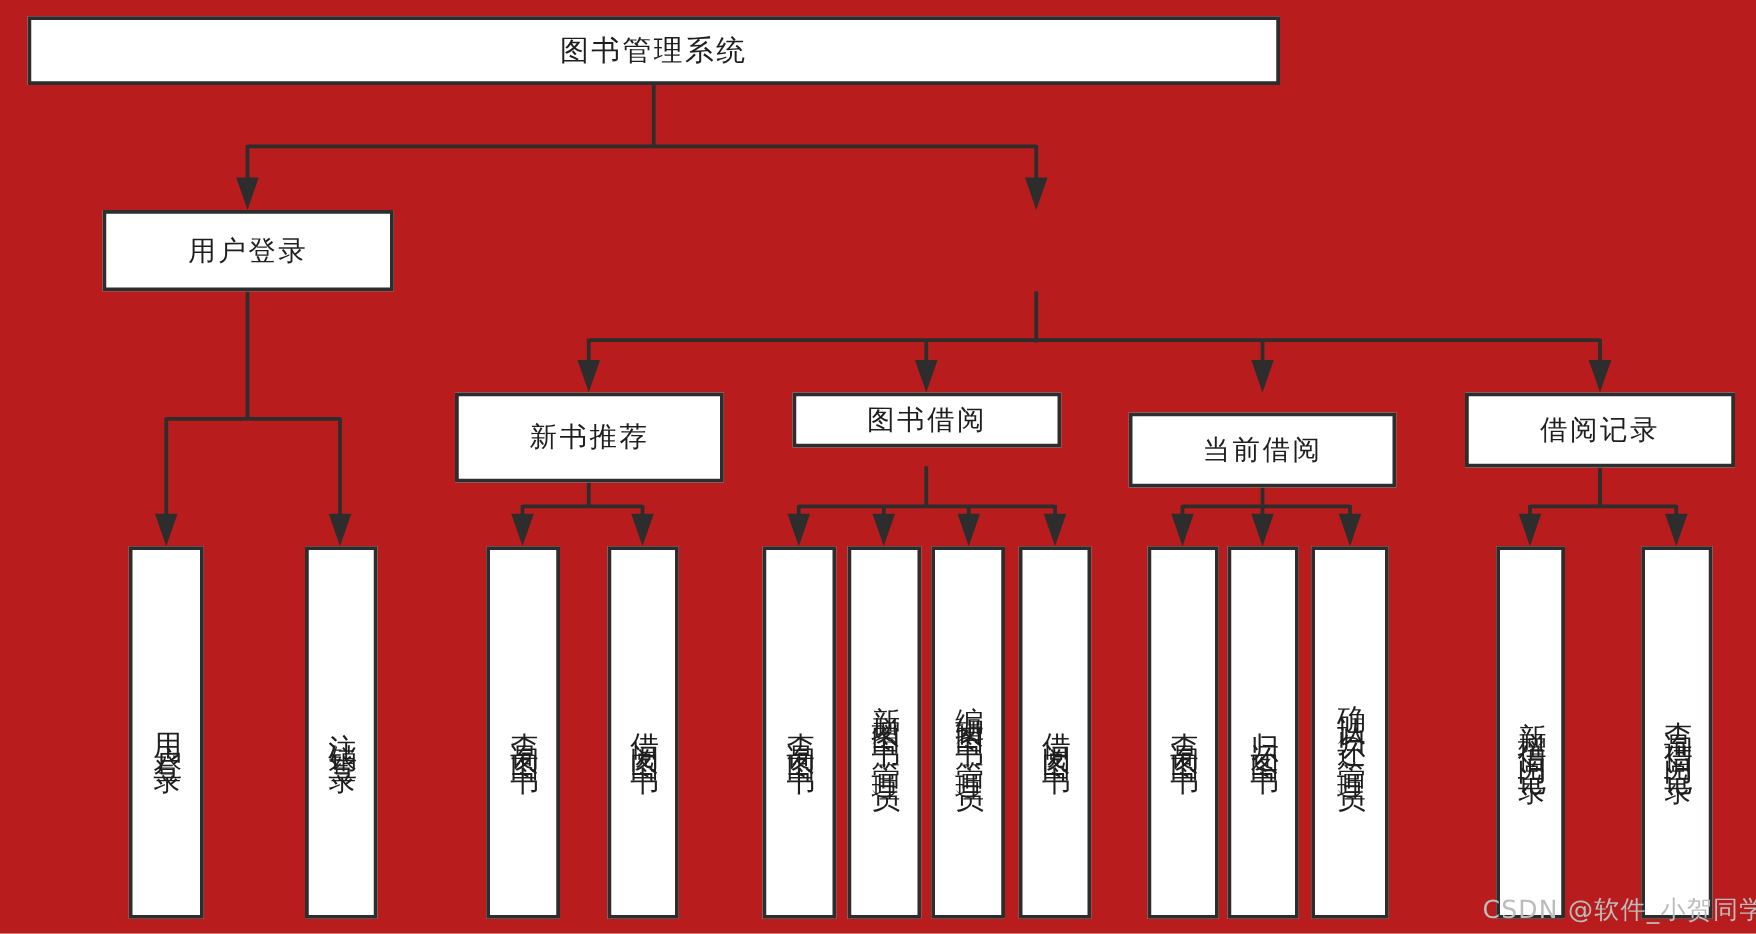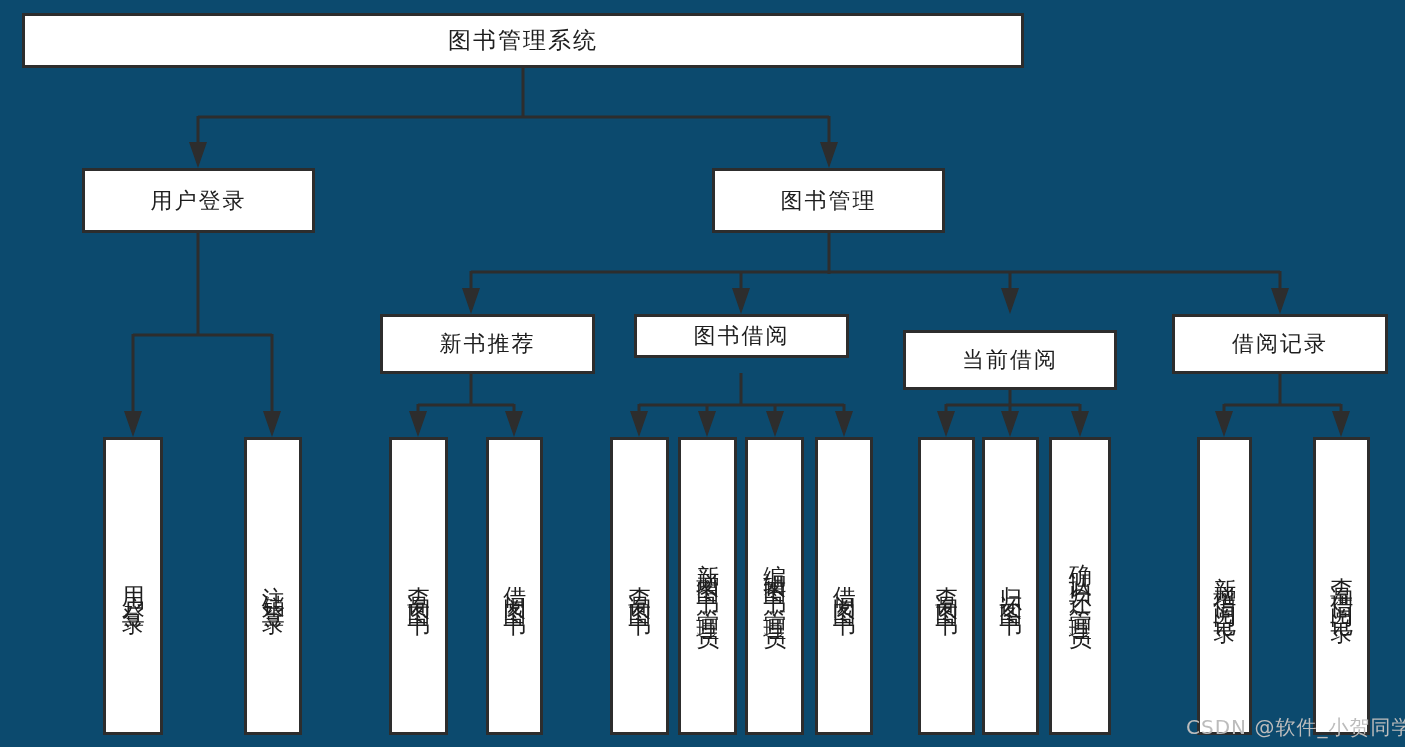--- a/index.html
+++ b/index.html
@@ -1,19 +1,19 @@
 <!DOCTYPE html>
 <html><head>
 <meta charset="utf-8">
 <style>
   html,body{margin:0;padding:0;background:#ffffff;}
   .stage{
     position:relative;
     width:1405px;height:747px;
-    background:#0c4a6e;
+    background:#b91c1c;
     font-family:"DejaVu Sans","Liberation Sans",sans-serif;
     overflow:hidden;
   }
   .wires{position:absolute;left:0;top:0;z-index:1;}
   .node{
     position:absolute;
     box-sizing:border-box;
     background:#ffffff;
     border:3px solid #2d2d2d;
     display:flex;align-items:center;justify-content:center;
@@ -78,25 +78,22 @@
     </g>
   </svg>
 
   <div class="node hbox root" style="left:22px;top:13px;width:1002px;height:55px">
     <span>图书管理系统</span>
   </div>
 
   <div class="node hbox" style="left:82px;top:168px;width:233px;height:65px">
     <span>用户登录</span>
   </div>
-  <div class="node hbox" style="left:712px;top:168px;width:233px;height:65px">
-    <span>图书管理</span>
-  </div>
 
-  <div class="node hbox" style="left:380px;top:314px;width:215px;height:60px">
+  <div class="node hbox" style="left:364px;top:314px;width:215px;height:72px">
     <span>新书推荐</span>
   </div>
   <div class="node hbox" style="left:634px;top:314px;width:215px;height:44px">
     <span>图书借阅</span>
   </div>
   <div class="node hbox" style="left:903px;top:330px;width:214px;height:60px">
     <span>当前借阅</span>
   </div>
   <div class="node hbox" style="left:1172px;top:314px;width:216px;height:60px">
     <span>借阅记录</span>

